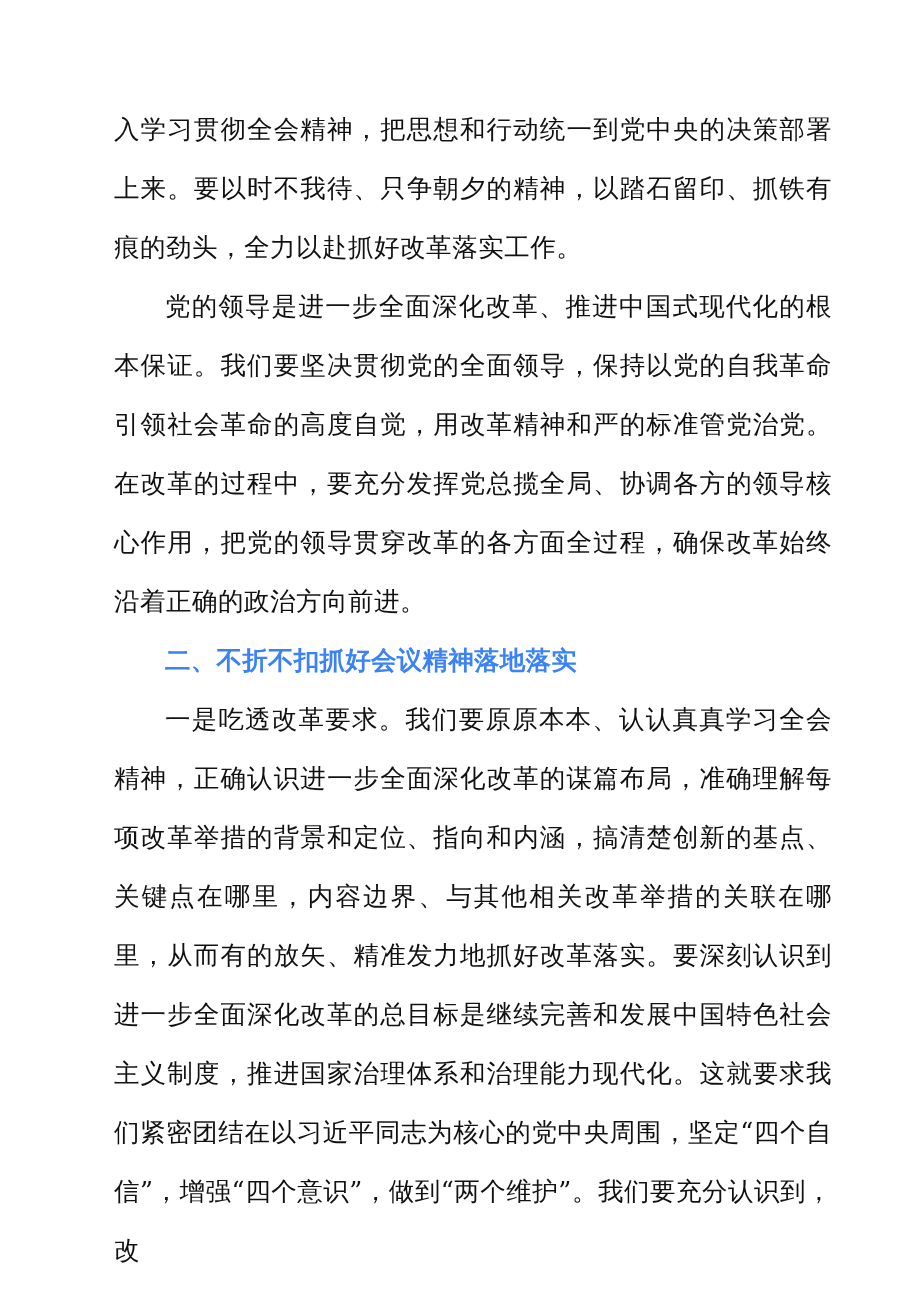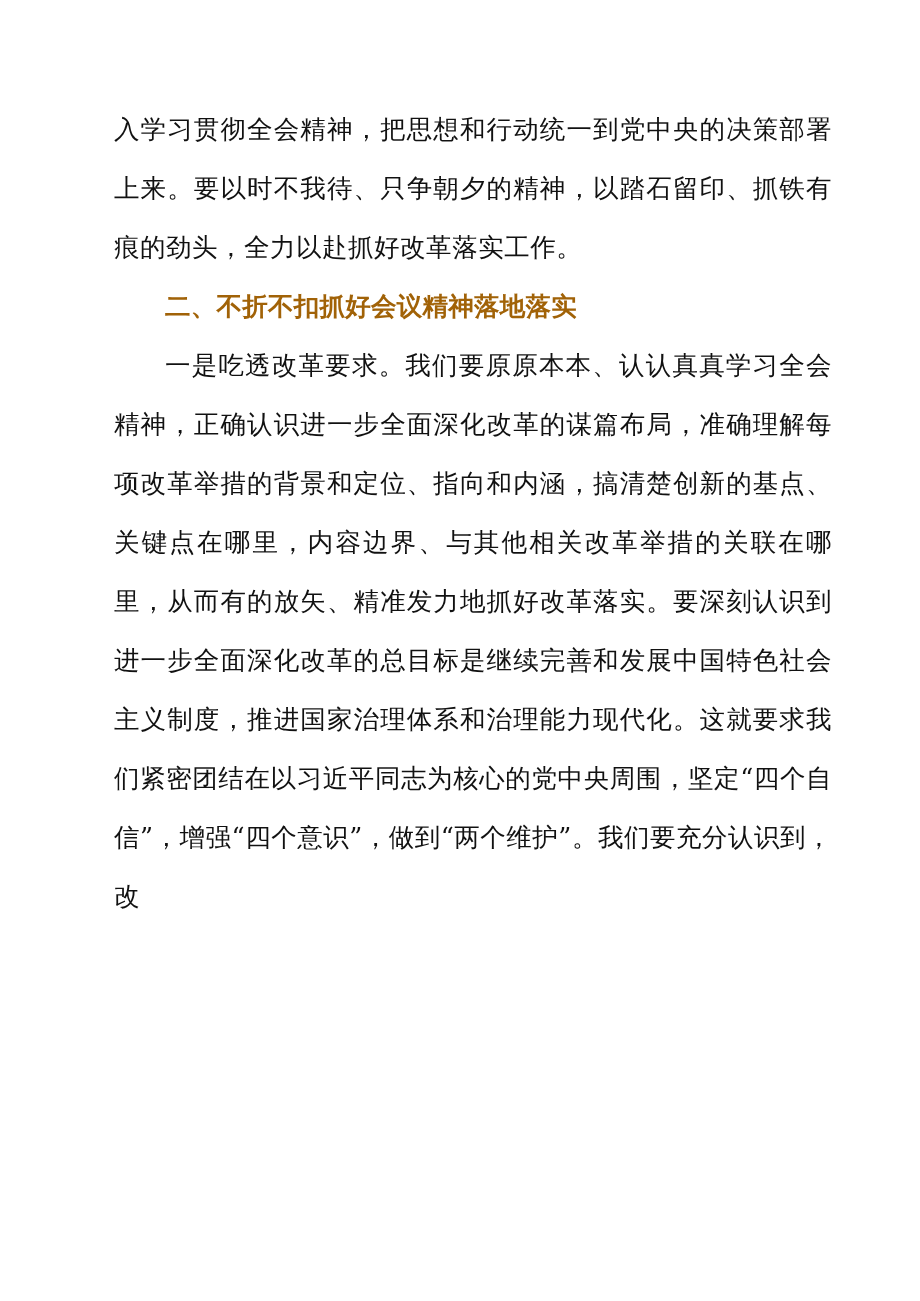--- a/index.html
+++ b/index.html
@@ -49,36 +49,37 @@
 
   
   .section-heading {
     margin: 0;
     font-family: "DejaVu Sans", "Liberation Sans", sans-serif;
     font-size: 25.5px;
     line-height: 59px;
     font-weight: 700;
     letter-spacing: 0.01em;
     text-indent: 2em;
-    color: #a16207;
+    color: #3b82f6;
   }
 
   
   .doc-body {
     filter: none;
   }
 </style>
 </head>
 <body>
 
 <div class="page">
   <div class="doc-body">
 
     <p class="para cont">入学习贯彻全会精神，把思想和行动统一到党中央的决策部署上来。要以时不我待、只争朝夕的精神，以踏石留印、抓铁有痕的劲头，全力以赴抓好改革落实工作。</p>
 
+    <p class="para">党的领导是进一步全面深化改革、推进中国式现代化的根本保证。我们要坚决贯彻党的全面领导，保持以党的自我革命引领社会革命的高度自觉，用改革精神和严的标准管党治党。在改革的过程中，要充分发挥党总揽全局、协调各方的领导核心作用，把党的领导贯穿改革的各方面全过程，确保改革始终沿着正确的政治方向前进。</p>
 
 
     <h2 class="section-heading">二、不折不扣抓好会议精神落地落实</h2>
 
 
     <p class="para">一是吃透改革要求。我们要原原本本、认认真真学习全会精神，正确认识进一步全面深化改革的谋篇布局，准确理解每项改革举措的背景和定位、指向和内涵，搞清楚创新的基点、关键点在哪里，内容边界、与其他相关改革举措的关联在哪里，从而有的放矢、精准发力地抓好改革落实。要深刻认识到进一步全面深化改革的总目标是继续完善和发展中国特色社会主义制度，推进国家治理体系和治理能力现代化。这就要求我们紧密团结在以习近平同志为核心的党中央周围，坚定“四个自信”，增强“四个意识”，做到“两个维护”。我们要充分认识到，改</p>
 
   </div>
 </div>
 

